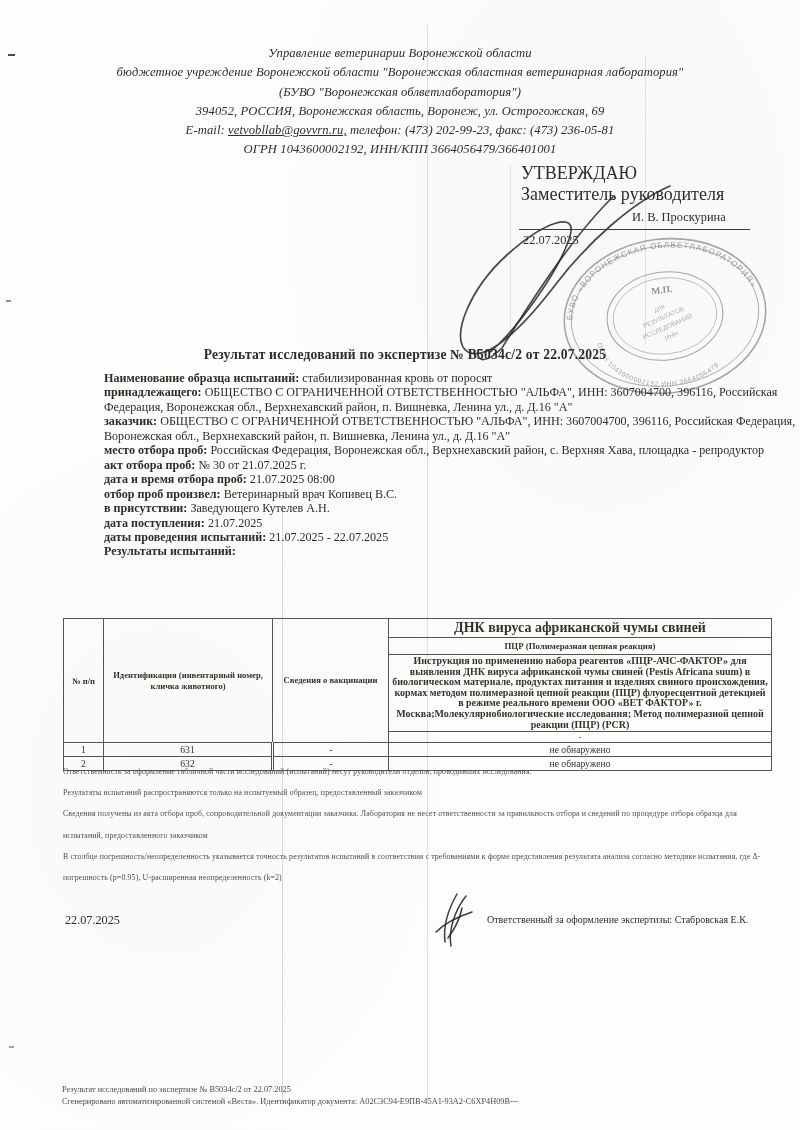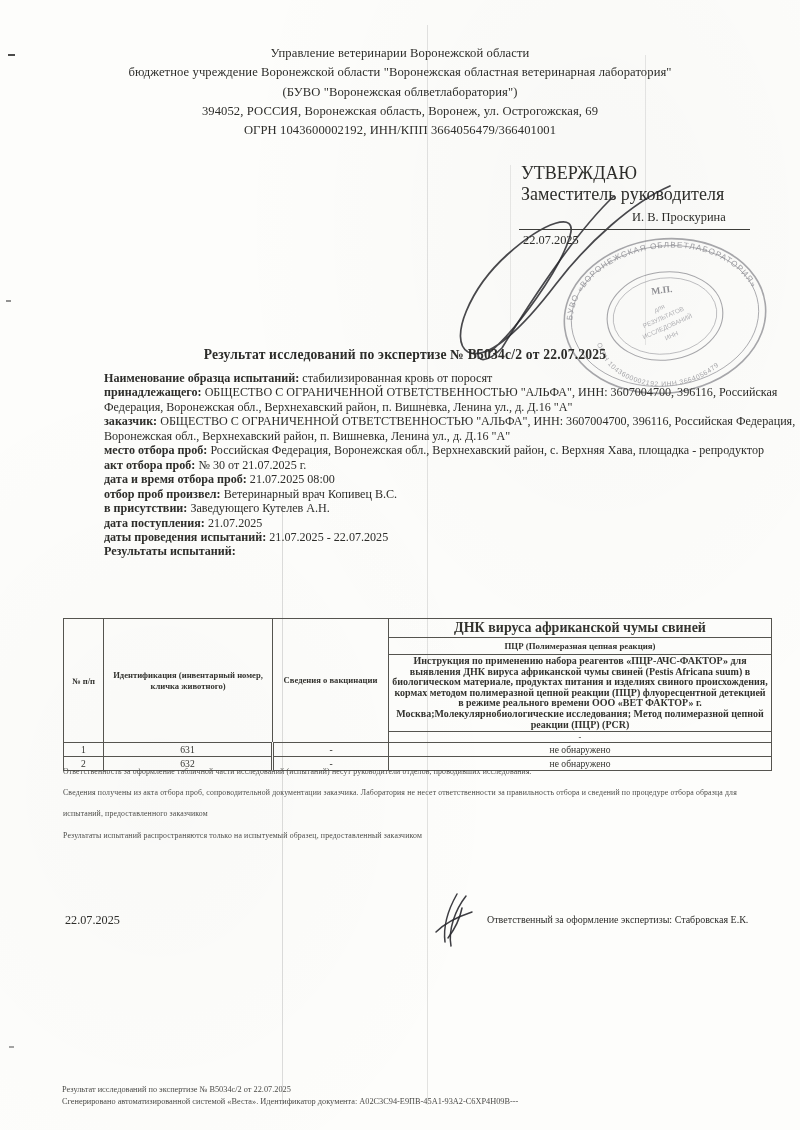--- a/index.html
+++ b/index.html
@@ -14,21 +14,21 @@
     color:#2d2d2a;
     filter:blur(0.25px);
   }
   .page *{box-sizing:border-box;}
   
   .fold{position:absolute;width:1px;background:rgba(70,70,70,0.18);}
   .speck{position:absolute;background:rgba(30,30,30,0.8);}
 
   
   .letterhead{position:absolute;top:44px;left:48px;width:704px;text-align:center;
-    font-size:12.6px;line-height:19.3px;letter-spacing:0.1px;}
+    font-size:12.6px;line-height:19.3px;letter-spacing:0.1px;font-style:italic;}
   .email-link{text-decoration:underline;}
 
   
   .approval{position:absolute;left:521px;top:163px;width:240px;font-size:18px;line-height:21px;}
   .sign-line{position:absolute;left:519px;top:229px;width:231px;border-top:1.2px solid #3c3c39;}
   .approver-name{position:absolute;left:632px;top:210px;font-size:12.4px;}
   .approval-date{position:absolute;left:523px;top:233px;font-size:12.4px;}
   .approver-sig{position:absolute;left:418px;top:180px;width:270px;height:188px;pointer-events:none;}
 
   
@@ -80,20 +80,25 @@
   <div class="fold" style="left:510px;top:165px;height:165px;opacity:.6;"></div>
   <div class="speck" style="left:8px;top:54px;width:7px;height:2px;"></div>
   <div class="speck" style="left:6px;top:300px;width:5px;height:2px;opacity:.6;"></div>
   <div class="speck" style="left:9px;top:1046px;width:5px;height:2px;opacity:.5;"></div>
 
   <div class="letterhead">
     <div>Управление ветеринарии Воронежской области</div>
     <div>бюджетное учреждение Воронежской области "Воронежская областная ветеринарная лаборатория"</div>
     <div>(БУВО "Воронежская облветлаборатория")</div>
     <div>394052, РОССИЯ, Воронежская область, Воронеж, ул. Острогожская, 69</div>
+    <div>
+      <span>E-mail:</span>
+      <span class="email-link">vetvobllab@govvrn.ru,</span>
+      <span>телефон: (473) 202-99-23, факс: (473) 236-05-81</span>
+    </div>
     <div>ОГРН 1043600002192, ИНН/КПП 3664056479/366401001</div>
   </div>
 
   <div class="approval">
     <div>УТВЕРЖДАЮ</div>
     <div>Заместитель руководителя</div>
   </div>
   <svg class="approver-sig" viewBox="0 0 270 188">
     <g fill="none" stroke="rgba(40,40,45,0.85)" stroke-width="1.7" stroke-linecap="round">
       <path d="M 252,6 C 215,22 170,62 138,104 C 106,146 70,182 50,172 C 30,160 52,108 90,74 C 126,42 160,30 152,56 C 142,90 100,148 72,172"></path>
@@ -177,22 +182,23 @@
             <td>632</td>
             <td style="border-left: 3px double rgb(85, 84, 79);">-</td>
             <td>не обнаружено</td>
           </tr>
         </tbody>
     </table>
   </div>
 
   <div class="footnotes">
       <div>Ответственность за оформление табличной части исследований (испытаний) несут руководители отделов, проводивших исследования.</div>
+      <div>Результаты испытаний распространяются только на испытуемый образец, предоставленный заказчиком</div>
       <div>Сведения получены из акта отбора проб, сопроводительной документации заказчика. Лаборатория не несет ответственности за правильность отбора и сведений по процедуре отбора образца для испытаний, предоставленного заказчиком</div>
-      <div>Результаты испытаний распространяются только на испытуемый образец, предоставленный заказчиком</div>
+      <div>В столбце погрешность/неопределенность указывается точность результатов испытаний в соответствии с требованиями к форме представления результата анализа согласно методике испытания, где Δ-погрешность (p=0.95), U-расширенная неопределенность (k=2)</div>
     </div>
 
   <div class="signoff-date">22.07.2025</div>
   <svg class="executor-sig" viewBox="0 0 58 62">
     <g fill="none" stroke="rgba(40,40,45,0.9)" stroke-width="1.5" stroke-linecap="round">
       <path d="M 33,4 C 25,18 19,36 21,52 M 42,6 C 31,20 24,40 27,56"></path>
       <path d="M 12,42 C 22,32 36,26 48,22"></path>
       <path d="M 24,48 C 30,40 36,28 38,18"></path>
     </g>
   </svg>

